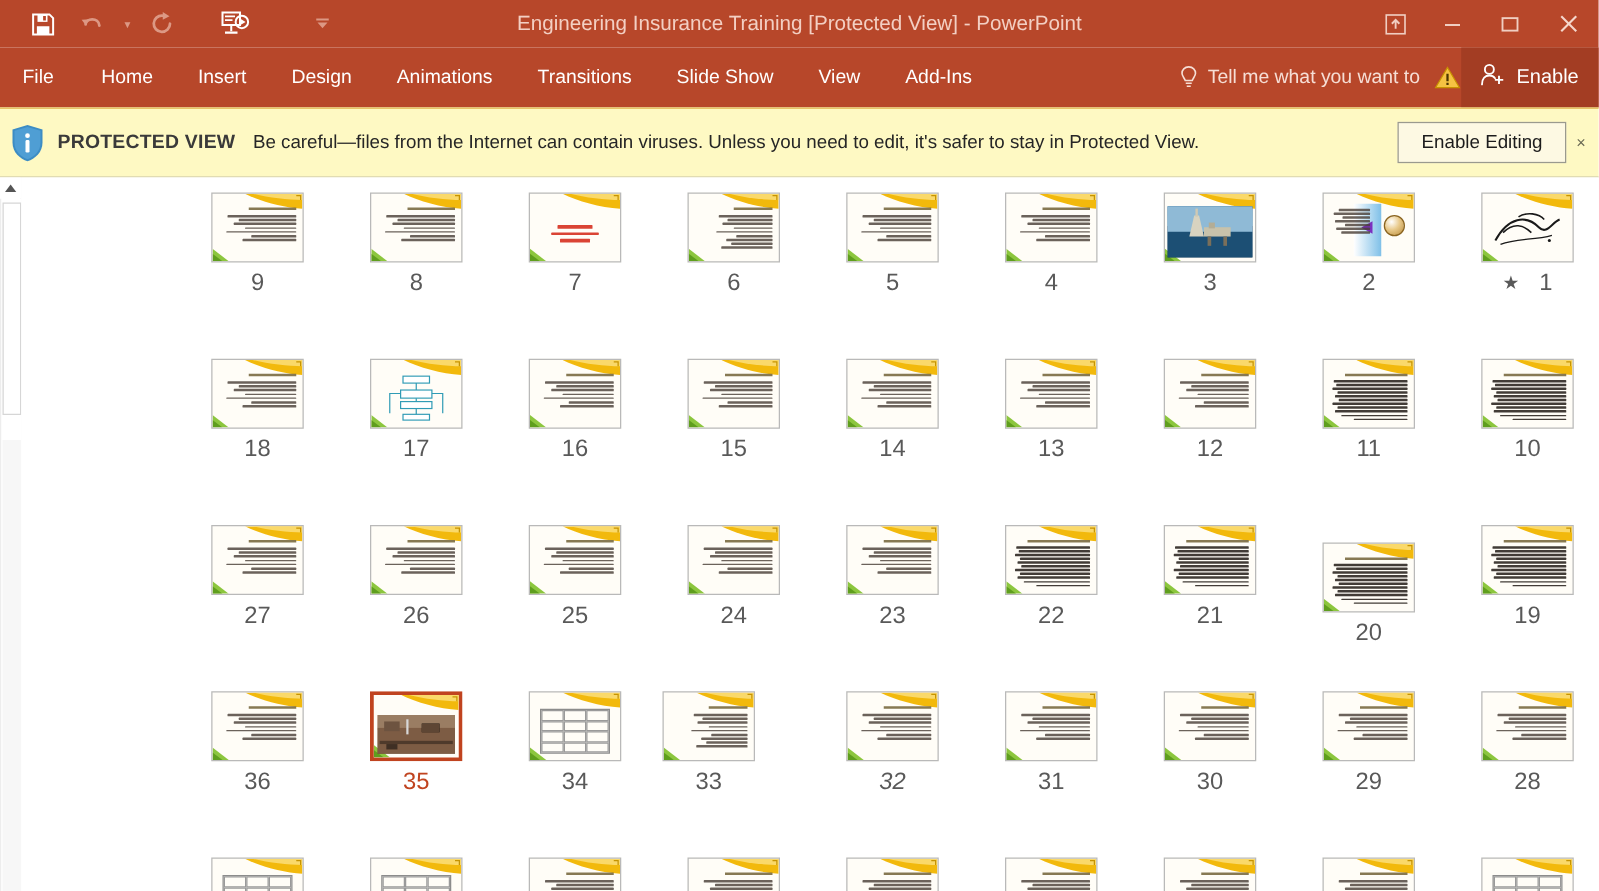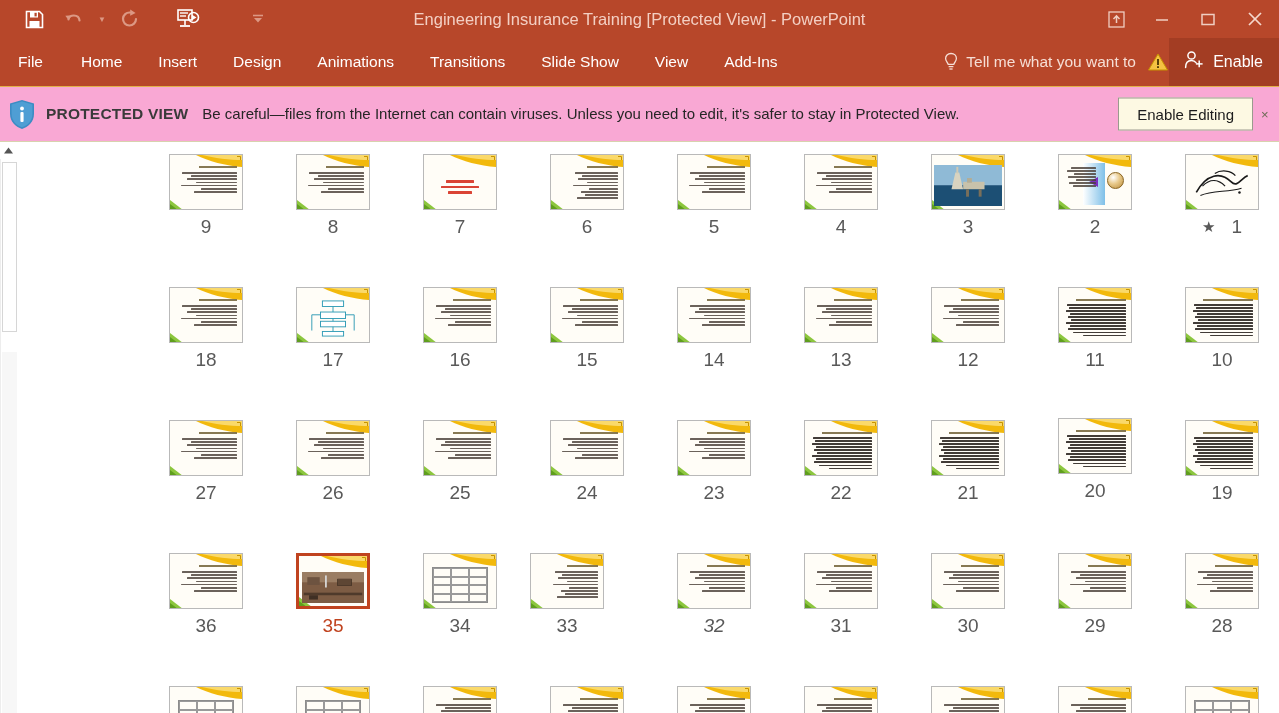--- a/index.html
+++ b/index.html
@@ -92,21 +92,21 @@
     gap: 8px;
     padding: 0 16px 0 14px;
     color: #ffffff;
     font-size: 16px;
   }
 
   
   .pv-bar {
     position: relative;
     height: 56px;
-    background: #f9a8d4;
+    background: #fef9c3;
     border-top: 1px solid #e0b24a;
     border-bottom: 1px solid #d8d2ae;
     display: flex;
     align-items: center;
     padding-left: 8px;
   }
   .pv-shield { width: 28px; height: 30px; flex: 0 0 28px; margin-right: 10px; }
   .pv-label {
     font-size: 15.5px;
     font-weight: bold;
@@ -1179,21 +1179,21 @@
               <i class="ln dense" style="width:96%"></i>
               <i class="ln dense" style="width:91%"></i>
               <i class="ln dense" style="width:93%"></i>
               <i class="ln dense" style="width:86%"></i>
               <i class="ln dense" style="width:70%"></i>
             </span>
           </div>
         </div>
         <div class="slide-num">21</div>
       </div>
-      <div class="cell" style="left: 1013px; top: 276px;">
+      <div class="cell" style="left: 1013px; top: 292px;">
         <div class="thumb-wrap">
           <div class="thumb">
             <span class="swoosh">
               <svg width="46" height="13" viewBox="0 0 46 13">
                 <path d="M46 0 L46 12 C30 11 12 6 0 0 Z" fill="#f2b90c"></path>
                 <path d="M46 0 L46 5 C34 5 18 3 6 0 Z" fill="#fad96a"></path>
                 <path d="M41 1.5 L44.5 1.5 L44.5 5" fill="none" stroke="#c79400" stroke-width="1"></path>
               </svg>
             </span>
             <span class="greentri"><svg width="14" height="13" viewBox="0 0 14 13">

